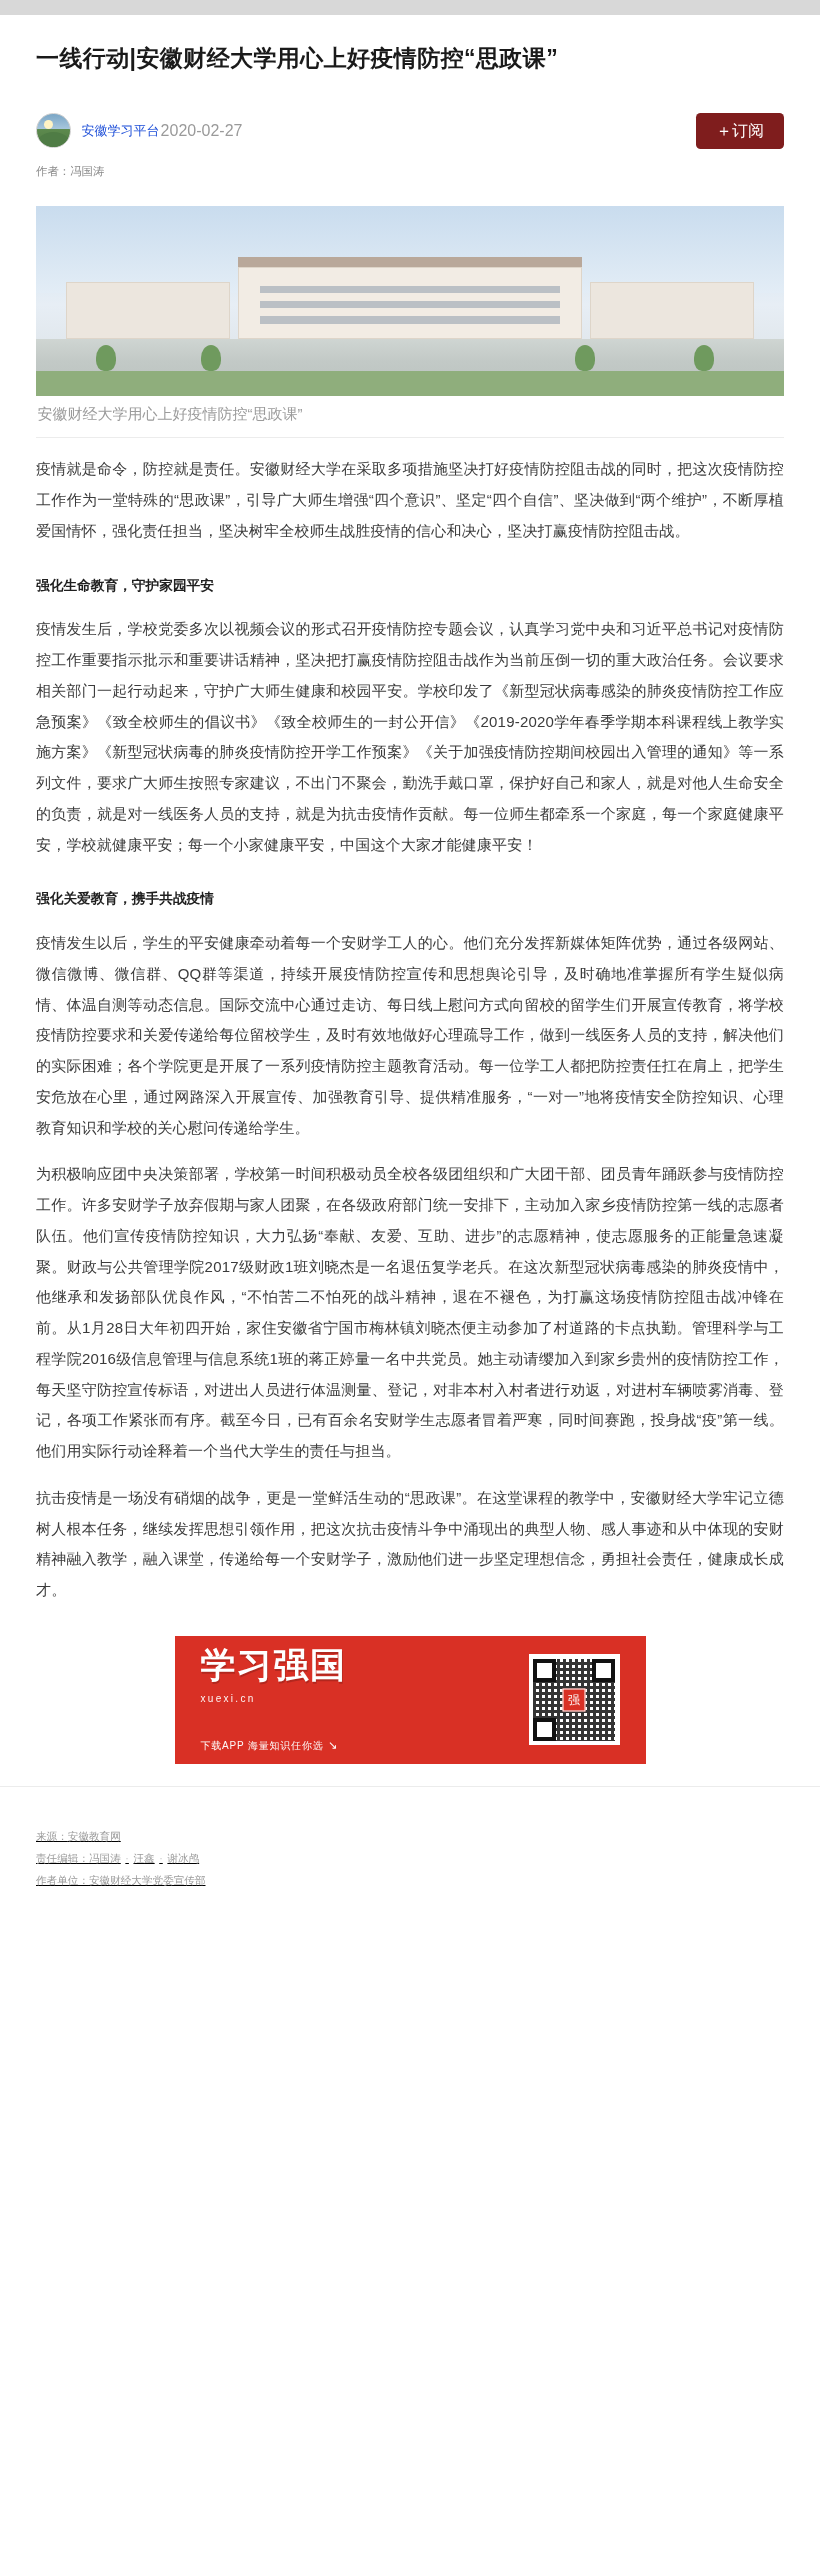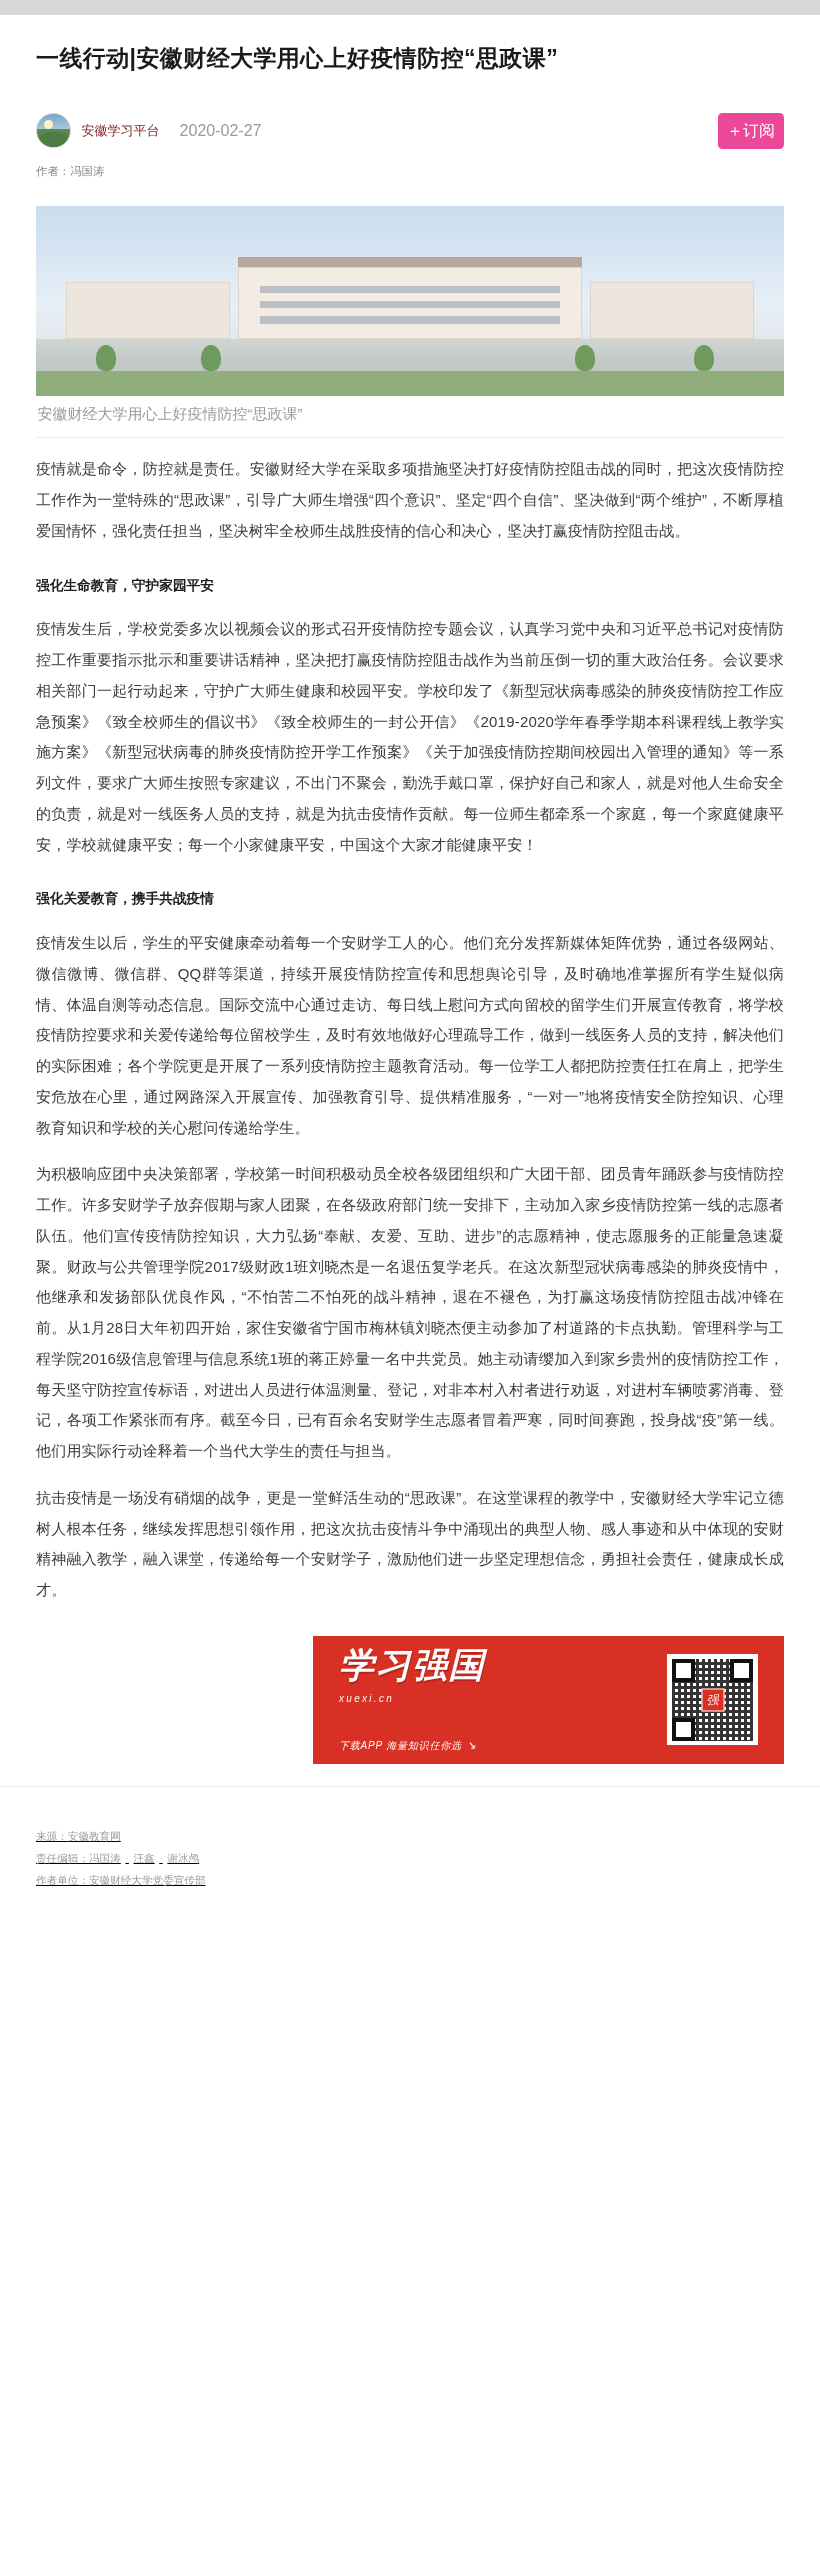--- a/index.html
+++ b/index.html
@@ -47,35 +47,35 @@
     position: absolute; width: 9px; height: 9px; border-radius: 50%;
     background: #fff3c4; top: 6px; left: 6.8px;
   }
   .avatar .hill {
     position: absolute; bottom: 0; left: 0; right: 0; height: 15px;
     background: #4f7c45;
     border-radius: 50% 50% 0 0 / 80% 80% 0 0;
   }
   .account-name {
     font-size: 13px;
-    color: #7f1d1d;
-    margin-right: 20px;
+    color: #1d4ed8;
+    margin-right: 1px;
     white-space: nowrap;
   }
   .account-date {
     font-size: 16px;
     color: #9a9a9a;
   }
   .subscribe-btn {
     margin-left: auto;
-    background: #ec4899;
+    background: #7f1d1d;
     color: #ffffff;
     font-size: 16px;
     border-radius: 4.6px;
-    padding: 10px 9px;
+    padding: 10px 20px;
     border: none;
     cursor: pointer;
     line-height: 1;
     white-space: nowrap;
     font-family: "Liberation Sans", sans-serif;
   }
   .author-line {
     padding: 10.6px 36px 0 36px;
     font-size: 11.4px;
     color: #8a8a8a;
@@ -134,22 +134,21 @@
     font-weight: bold;
     color: #1f1f1f;
     margin: 27px 0 0 0;
     line-height: 1.8;
   }
 
   
   .banner-wrap {
     padding: 30px 36px 0 36px;
     display: flex;
-    justify-content: flex-end;
-    font-style: italic;
+    justify-content: center;
   }
   .banner {
     width: 471px;
     height: 128px;
     background: #d93025;
     display: flex;
     align-items: center;
     position: relative;
     overflow: hidden;
   }

